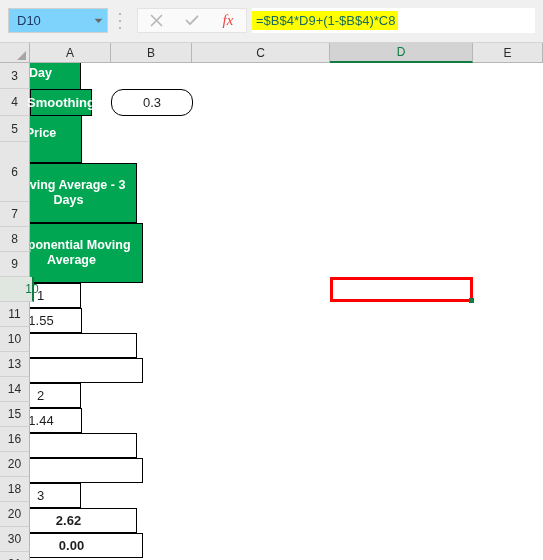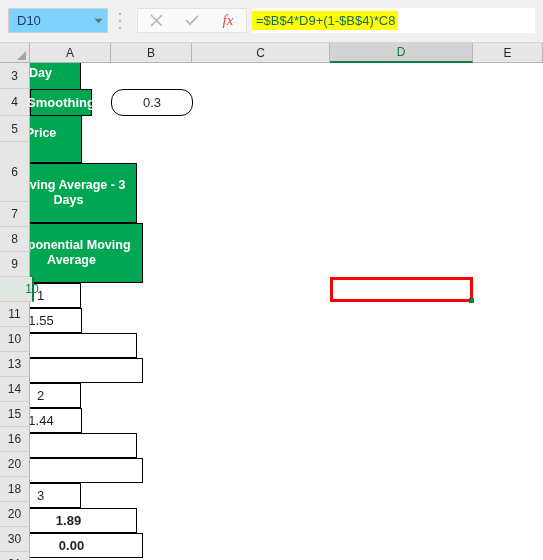--- a/index.html
+++ b/index.html
@@ -286,19 +286,19 @@
   <div class="tbl-cell" style="left:111px; top:159px; width:82px;  height:25px;">1.55</div>
   <div class="tbl-cell bold" style="left:193px; top:159px; width:137px; height:25px;"></div>
   <div class="tbl-cell bold" style="left:330px; top:159px; width:143px; height:25px;"></div>
 
   <div class="tbl-cell" style="left:30px;  top:184px; width:81px;  height:25px;">2</div>
   <div class="tbl-cell" style="left:111px; top:184px; width:82px;  height:25px;">1.44</div>
   <div class="tbl-cell bold" style="left:193px; top:184px; width:137px; height:25px;"></div>
   <div class="tbl-cell bold" style="left:330px; top:184px; width:143px; height:25px;"></div>
 
   <div class="tbl-cell" style="left:30px;  top:209px; width:81px;  height:25px;">3</div>
-  <div class="tbl-cell bold" style="left:193px; top:209px; width:137px; height:25px;">1.89</div>
+  <div class="tbl-cell bold" style="left:193px; top:209px; width:137px; height:25px;">2.62</div>
   <div class="tbl-cell bold" style="left:330px; top:209px; width:143px; height:25px;">0.00</div>
 
   <div id="sel-d10" style="left:330px; top:234px; width:143px; height:25px;"></div>
   <div id="sel-d10-handle" style="left:469px; top:255px;"></div>
 
 </div>
 
 </body></html>

